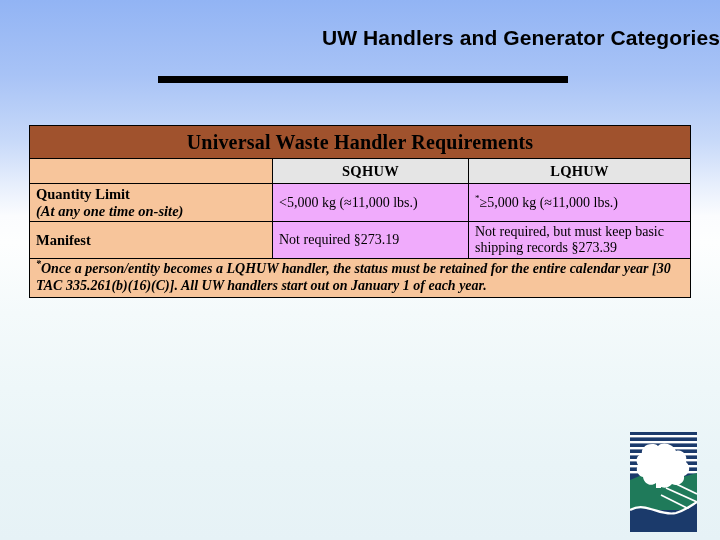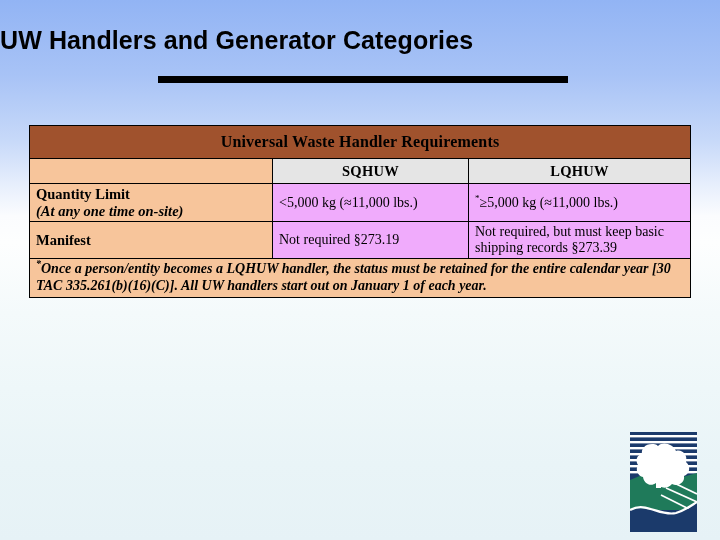--- a/index.html
+++ b/index.html
@@ -25,23 +25,23 @@
         #e6f2f6 100%);
     position: relative;
   }
 
   
   .slide-title {
     position: absolute;
     top: 26px;
     left: 0;
     width: 720px;
-    text-align: left;
+    text-align: right;
     font-family: "Liberation Sans", sans-serif;
-    font-size: 25px;
+    font-size: 21px;
     font-weight: bold;
     color: #000000;
     letter-spacing: 0.1px;
     white-space: nowrap;
   }
   .title-rule {
     position: absolute;
     top: 76px;
     left: 158px;
     width: 410px;
@@ -72,21 +72,21 @@
   }
 
   
   col.c-label  { width: 243px; }
   col.c-sqhuw  { width: 196px; }
   col.c-lqhuw  { width: 222px; }
 
   .banner-cell {
     background: #a0522d;
     text-align: center;
-    font-size: 16px;
+    font-size: 20px;
     font-weight: bold;
     color: #1a0d06;
     height: 28px;
     padding: 1px 4px;
     letter-spacing: 0.2px;
   }
   .colhead-cell {
     background: #e5e5e5;
     text-align: center;
     font-size: 14.5px;

